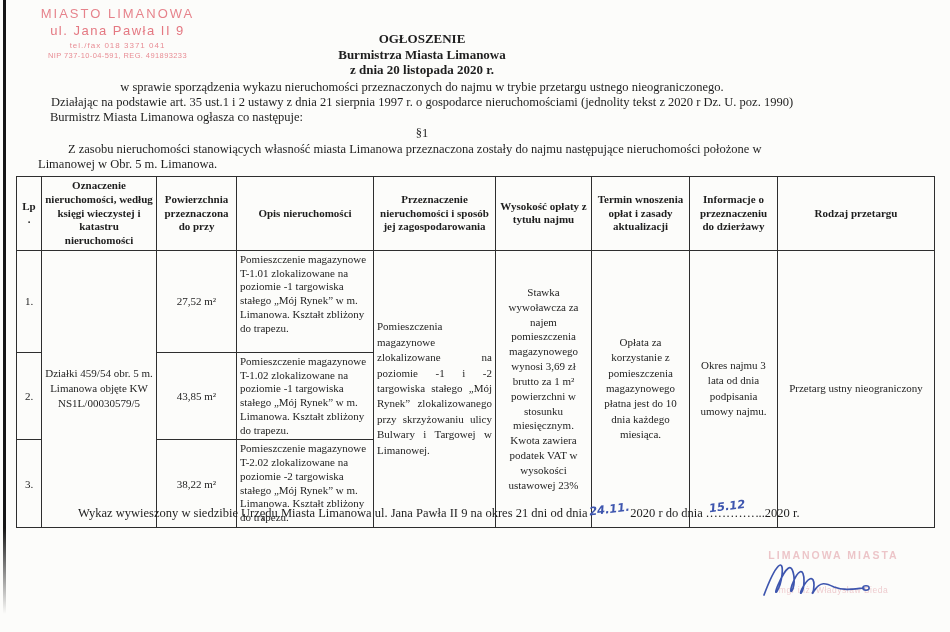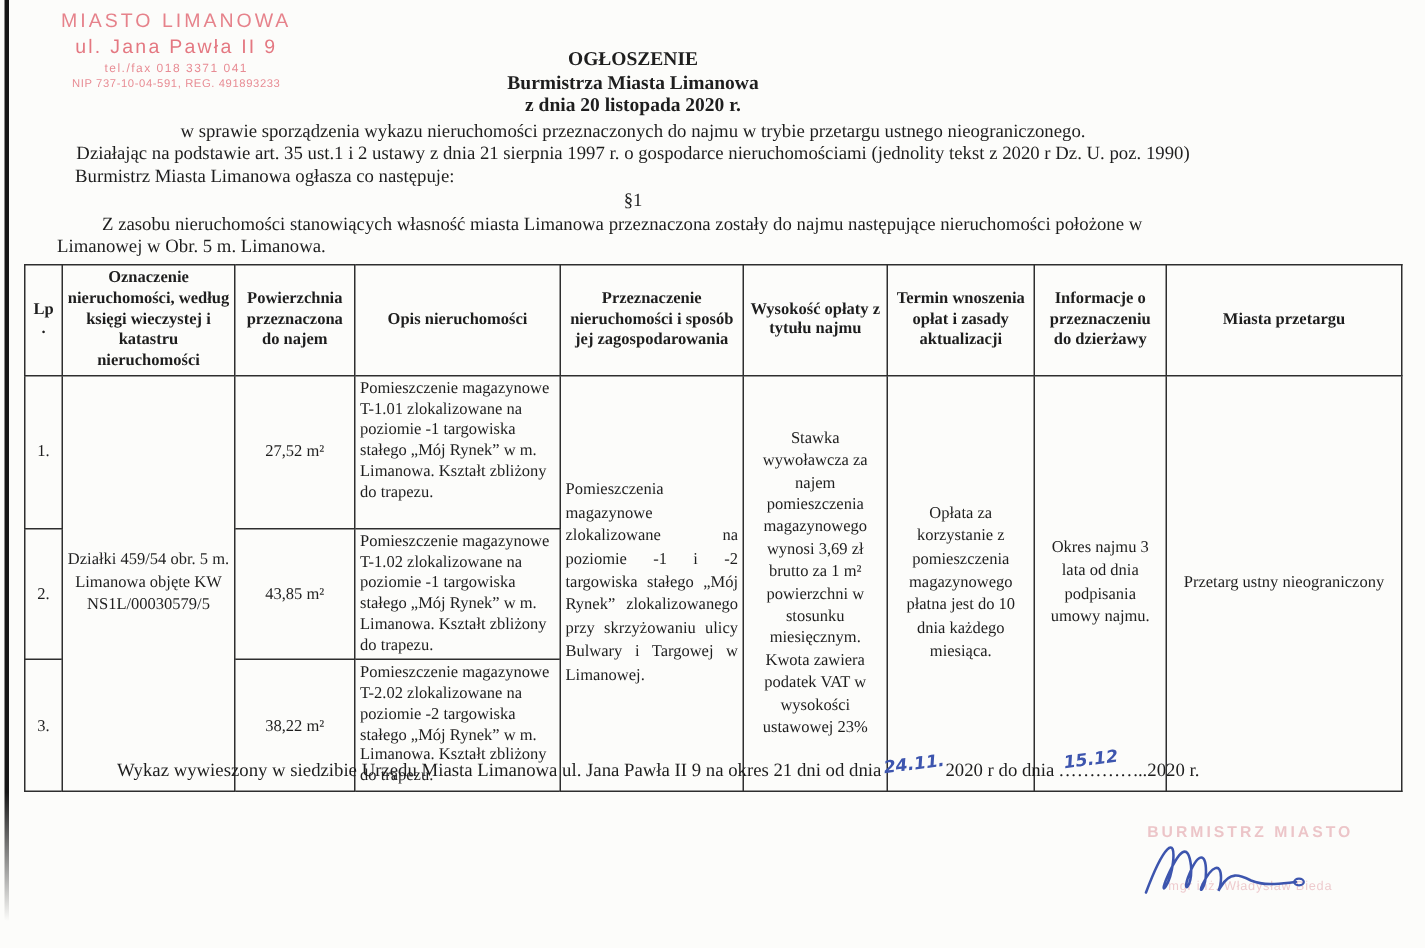--- a/index.html
+++ b/index.html
@@ -124,27 +124,27 @@
         <col style="width:122px">
         <col style="width:96px">
       <col style="width:98px">
         <col style="width:88px">
         <col style="width:157px">
     </colgroup>
     <tbody>
         <tr style="height:64px">
       <th>Lp .</th>
       <th>Oznaczenie nieruchomości, według księgi wieczystej i katastru nieruchomości</th>
-      <th>Powierzchnia przeznaczona do najem</th>
+      <th>Powierzchnia przeznaczona do przy</th>
       <th>Opis nieruchomości</th>
       <th>Przeznaczenie nieruchomości i sposób jej zagospodarowania</th>
       <th>Wysokość opłaty z tytułu najmu</th>
       <th>Termin wnoszenia opłat i zasady aktualizacji</th>
       <th>Informacje o przeznaczeniu do dzierżawy</th>
-      <th>Miasta przetargu</th>
+      <th>Rodzaj przetargu</th>
     </tr>
     <tr style="height:102px">
       <td class="lp-cell">1.</td>
       <td class="designation-cell" rowspan="3">Działki 459/54 obr. 5 m. Limanowa objęte KW NS1L/00030579/5</td>
       <td class="area-cell">27,52 m²</td>
       <td class="desc-cell">Pomieszczenie magazynowe T-1.01 zlokalizowane na  poziomie -1 targowiska stałego „Mój Rynek” w m. Limanowa. Kształt zbliżony do trapezu.</td>
       <td class="purpose-cell" rowspan="3">Pomieszczenia magazynowe zlokalizowane na poziomie -1 i -2 targowiska stałego „Mój Rynek” zlokalizowanego przy skrzyżowaniu ulicy Bulwary i Targowej w Limanowej.</td>
       <td class="fee-cell" rowspan="3">Stawka wywoławcza za najem pomieszczenia magazynowego wynosi 3,69 zł brutto za 1 m² powierzchni w stosunku miesięcznym. Kwota zawiera podatek VAT w wysokości ustawowej 23%</td>
       <td class="terms-cell" rowspan="3">Opłata za korzystanie z pomieszczenia magazynowego płatna jest do 10 dnia każdego miesiąca.</td>
       <td class="info-cell" rowspan="3">Okres najmu 3 lata od dnia podpisania umowy najmu.</td>
@@ -162,21 +162,21 @@
     </tr>
   </tbody>
     </table>
 
   <div class="posting-note">
     <span>Wykaz wywieszony w siedzibie Urzędu Miasta Limanowa ul. Jana Pawła II 9 na okres 21 dni od dnia</span><span class="hw hw-from">24.11.</span><span>2020 r do dnia</span>
     <span class="dotgrp"><span class="dots">............</span><span class="hw hw-to">15.12</span></span><span>...2020 r.</span>
   </div>
 
   <div class="sig-stamp">
-    <div class="sig-line1">BURMISTRZ MIASTO</div>
+    <div class="sig-line1">LIMANOWA MIASTA</div>
     <div class="sig-line2">mgr inż. Władysław Bieda</div>
   </div>
 
   <svg class="sig-svg" width="140" height="62" viewBox="0 0 140 62">
     <path d="M 12 44 C 24 12, 32 6, 30 24 C 28 40, 20 48, 26 34
              C 34 16, 40 10, 42 26 C 43 40, 36 46, 40 34
              C 46 18, 52 16, 52 30 C 52 42, 46 46, 50 38
              C 56 26, 62 24, 62 34 C 62 42, 58 46, 62 40
              C 68 30, 74 32, 82 36 C 92 40, 102 38, 112 37" fill="none" stroke="#3d55ae" stroke-width="1.7" stroke-linecap="round"></path>
     <ellipse cx="114" cy="37" rx="3.2" ry="2.2" fill="none" stroke="#3d55ae" stroke-width="1.5"></ellipse>

